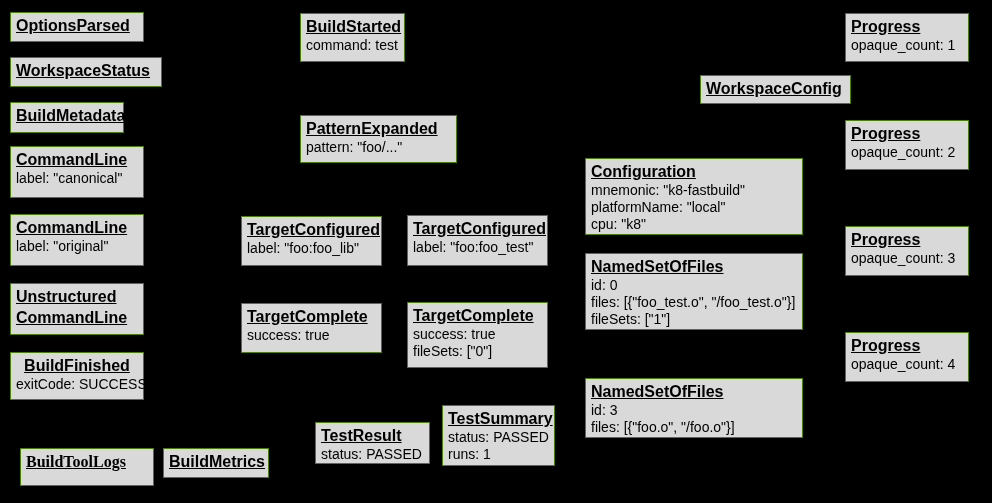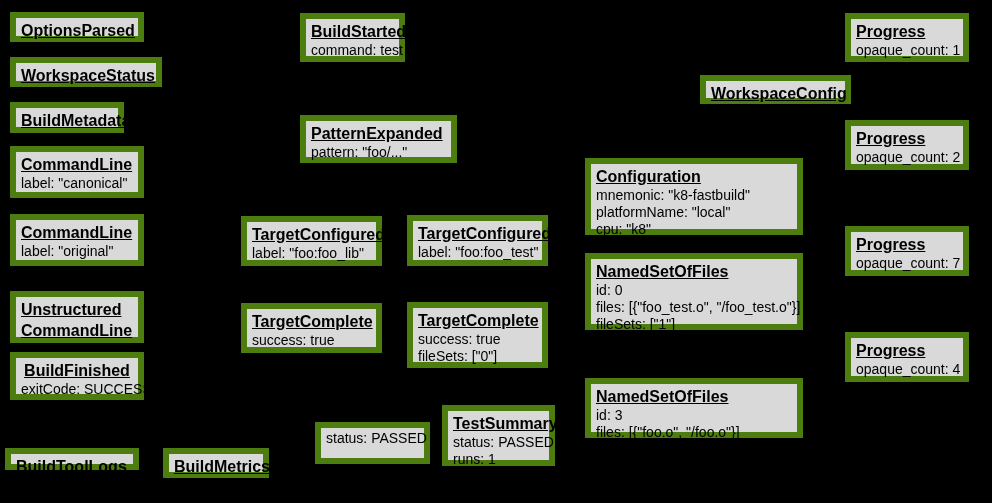--- a/index.html
+++ b/index.html
@@ -12,21 +12,21 @@
     width: 992px;
     height: 503px;
     background: #000000;
     overflow: hidden;
     font-family: "Liberation Sans", sans-serif;
   }
   .box {
     position: absolute;
     box-sizing: border-box;
     background: #d9d9d9;
-    border: 6px solid #4d7c0f;
+    border: 1px solid #4d7c0f;
     padding: 2px 5px;
     color: #000000;
   }
   .box .title {
     display: block;
     font-size: 16px;
     font-weight: bold;
     line-height: 21px;
     text-decoration: underline;
     white-space: pre-line;
@@ -54,29 +54,29 @@
       <span class="title">BuildMetadata</span>
     </div>
     <div class="box" style="left: 10px; top: 146px; width: 134px; height: 52px;">
       <span class="title">CommandLine</span>
       <span class="line">label: "canonical"</span>
     </div>
     <div class="box" style="left: 10px; top: 214px; width: 134px; height: 52px;">
       <span class="title">CommandLine</span>
       <span class="line">label: "original"</span>
     </div>
-    <div class="box" style="left: 10px; top: 283px; width: 134px; height: 52px; margin-top: 8px;">
+    <div class="box" style="left: 10px; top: 283px; width: 134px; height: 52px;">
       <span class="title">Unstructured
 CommandLine</span>
     </div>
     <div class="box" style="left: 10px; top: 352px; width: 134px; height: 48px; text-align: center;">
       <span class="title">BuildFinished</span>
       <span class="line">exitCode: SUCCESS</span>
     </div>
-    <div class="box" style="left: 5px; top: 448px; width: 134px; height: 22px;">
+    <div class="box" style="left: 20px; top: 448px; width: 134px; height: 38px; font-family: Liberation Serif, serif;">
       <span class="title">BuildToolLogs</span>
     </div>
     <div class="box" style="left: 163px; top: 448px; width: 106px; height: 30px;">
       <span class="title">BuildMetrics</span>
     </div>
     <div class="box" style="left: 300px; top: 13px; width: 105px; height: 49px;">
       <span class="title">BuildStarted</span>
       <span class="line">command: test</span>
     </div>
     <div class="box" style="left: 300px; top: 115px; width: 157px; height: 48px;">
@@ -94,20 +94,21 @@
     <div class="box" style="left: 241px; top: 303px; width: 141px; height: 50px;">
       <span class="title">TargetComplete</span>
       <span class="line">success: true</span>
     </div>
     <div class="box" style="left: 407px; top: 302px; width: 141px; height: 66px;">
       <span class="title">TargetComplete</span>
       <span class="line">success: true</span>
       <span class="line">fileSets: ["0"]</span>
     </div>
     <div class="box" style="left: 315px; top: 422px; width: 115px; height: 42px;">
+      <span class="title">TestResult</span>
       <span class="line">status: PASSED</span>
     </div>
     <div class="box" style="left: 442px; top: 405px; width: 113px; height: 61px;">
       <span class="title">TestSummary</span>
       <span class="line">status: PASSED</span>
       <span class="line">runs: 1</span>
     </div>
     <div class="box" style="left: 652px; top: 75px; width: 151px; height: 29px; margin-left: 48px;">
       <span class="title">WorkspaceConfig</span>
     </div>
@@ -131,19 +132,19 @@
     <div class="box" style="left: 845px; top: 13px; width: 124px; height: 49px;">
       <span class="title">Progress</span>
       <span class="line">opaque_count: 1</span>
     </div>
     <div class="box" style="left: 845px; top: 120px; width: 124px; height: 50px;">
       <span class="title">Progress</span>
       <span class="line">opaque_count: 2</span>
     </div>
     <div class="box" style="left: 845px; top: 226px; width: 124px; height: 50px;">
       <span class="title">Progress</span>
-      <span class="line">opaque_count: 7</span>
+      <span class="line">opaque_count: 3</span>
     </div>
     <div class="box" style="left: 845px; top: 332px; width: 124px; height: 50px;">
       <span class="title">Progress</span>
       <span class="line">opaque_count: 4</span>
     </div>
   </div>
 
 </body></html>

